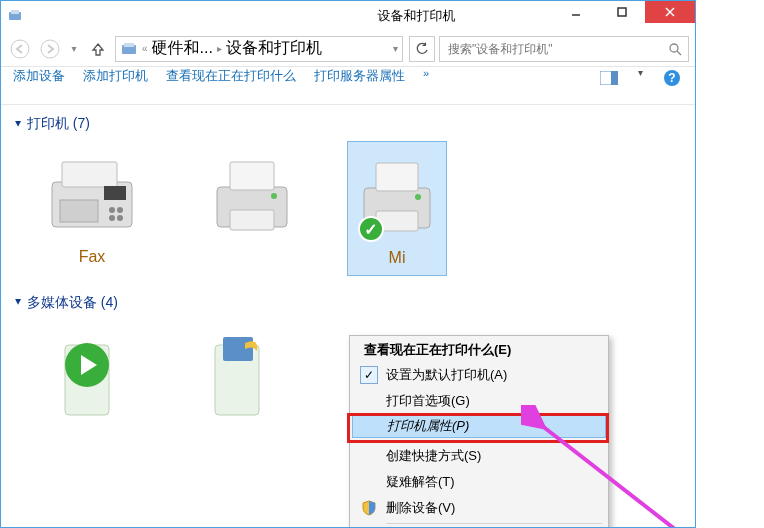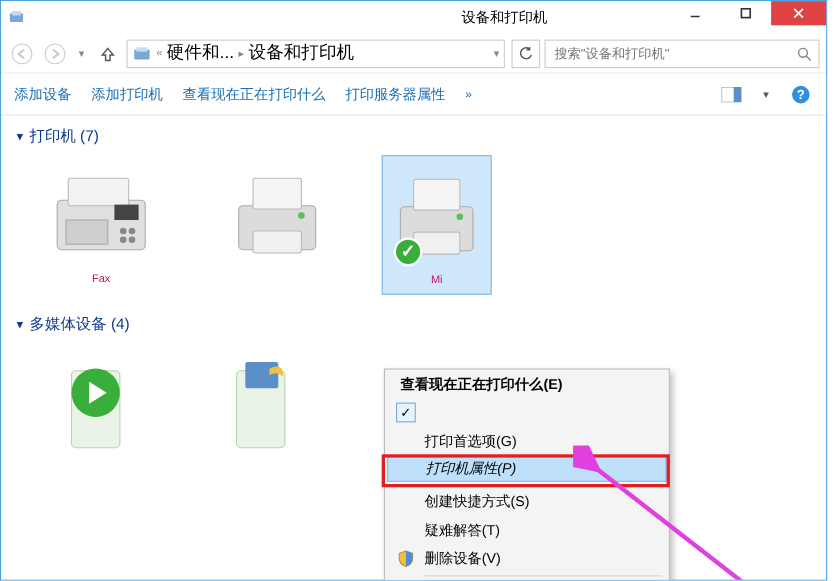--- a/index.html
+++ b/index.html
@@ -1,17 +1,17 @@
 <!DOCTYPE html>
 <html><head>
 <meta charset="utf-8">
 <style>
   * { box-sizing: border-box; font-family: "Microsoft YaHei", "Segoe UI", sans-serif; }
   body { margin: 0; background: #fff; width: 764px; height: 528px; overflow: hidden; position: relative; }
-  .window { width: 752px; height: 528px; border: 1px solid #4aa0e0; display: flex; flex-direction: column; background: #fff; }
+  .window { width: 696px; height: 528px; border: 1px solid #4aa0e0; display: flex; flex-direction: column; background: #fff; }
 
   
   .titlebar { height: 30px; background: #fff; display: flex; align-items: center; }
   .titlebar-left { flex: 1; display: flex; align-items: center; padding-left: 6px; gap: 6px; }
   .title { flex: 1; text-align: center; font-size: 13px; color: #000; }
   .win-btns { display: flex; height: 100%; }
   .win-btn { width: 46px; height: 22px; display: flex; align-items: center; justify-content: center; font-size: 12px; color: #333; }
   .win-btn.close { background: #e04343; color: #fff; width: 50px; height: 22px; }
   .win-btn.close svg { stroke: #fff; }
 
@@ -21,35 +21,35 @@
   .nav-btn.enabled { color: #555; }
   .breadcrumb { flex: 1; height: 26px; border: 1px solid #ccc; display: flex; align-items: center; padding: 0 4px; gap: 4px; background: #fff; overflow: hidden; }
   .breadcrumb .bc-icon { width: 18px; height: 18px; }
   .breadcrumb .bc-sep { color: #888; font-size: 10px; }
   .breadcrumb .bc-text { font-size: 16px; color: #000; white-space: nowrap; }
   .refresh { width: 26px; height: 26px; border: 1px solid #ccc; display: flex; align-items: center; justify-content: center; margin-left: 2px; }
   .search { width: 250px; height: 26px; border: 1px solid #ccc; display: flex; align-items: center; padding: 0 6px; background: #fff; }
   .search input { border: none; outline: none; flex: 1; font-size: 12px; color: #888; background: transparent; }
 
   
-  .cmd-bar { height: 38px; background: #fff; border-bottom: 1px solid #e8e8e8; display: flex; align-items: center; padding: 0 12px; gap: 18px; }
+  .cmd-bar { height: 38px; background: #fff; border-bottom: 1px solid #e8e8e8; display: flex; padding: 0 12px; gap: 18px; }
   .cmd-link { font-size: 13px; color: #1a6fb7; cursor: default; }
   .cmd-bar .spacer { flex: 1; }
   .cmd-icon { width: 22px; height: 22px; display: flex; align-items: center; justify-content: center; }
   .chev-more { font-size: 11px; color: #1a6fb7; }
 
   
   .content { flex: 1; overflow: hidden; padding: 6px 12px; position: relative; }
   .group-header { display: flex; align-items: center; gap: 4px; font-size: 14px; color: #103a8c; margin: 4px 0 8px 0; }
   .group-header .arrow { font-size: 10px; color: #103a8c; transform: rotate(180deg); display:inline-block;}
   .items { display: flex; gap: 30px; flex-wrap: wrap; padding-left: 14px; }
   .item { width: 130px; display: flex; flex-direction: column; align-items: center; padding: 6px; position: relative; }
   .item.selected { background: #cfe7fb; border: 1px solid #7fb9e8; }
   .item .icon-box { width: 110px; height: 100px; display: flex; align-items: center; justify-content: center; position: relative; }
-  .item .label { font-size: 10px; color: #be185d; text-align: center; word-wrap: break-word; line-height: 1.3; }
+  .item .label { font-size: 16px; color: #a16207; text-align: center; word-wrap: break-word; line-height: 1.3; }
   .check-badge { position:absolute; left:6px; bottom:6px; width:26px; height:26px; border-radius:50%; background:#3aae3a; display:flex; align-items:center; justify-content:center; color:#fff; font-weight:bold; border:2px solid #fff;}
 
   
   .ctx-menu { position: absolute; left: 348px; top: 230px; width: 260px; background: #f4f4f4; border: 1px solid #bcbcbc; box-shadow: 3px 3px 6px rgba(0,0,0,0.25); padding: 2px; z-index: 50; }
   .ctx-item { height: 26px; display: flex; align-items: center; font-size: 13px; color: #000; padding: 0 8px 0 34px; position: relative; text-align: center; }
   .ctx-item.header { font-weight: bold; padding-left: 12px; height: 24px; }
   .ctx-item.hover { background: #bfe0fb; border:1px solid #7fb9e8; height:24px;font-style:italic;}
   .ctx-sep { height: 1px; background: #d6d6d6; margin: 2px 4px 2px 34px; }
   .ctx-check { position:absolute; left:8px; width:18px; height:18px; border:1px solid #7fa8d8; background:#e6f2fc; display:flex; align-items:center; justify-content:center; font-size:12px;}
   .ctx-icon { position:absolute; left:8px; width:18px; height:18px; display:flex; align-items:center; justify-content:center;}
@@ -253,20 +253,21 @@
           </svg>
       </div>
     </div>
 
     <div class="ctx-menu">
       <div class="ctx-item header">
         <span>查看现在正在打印什么(E)</span>
       </div>
       <div class="ctx-item">
         <span class="ctx-check">✓</span>
+        <span>设置为默认打印机(A)</span>
       </div>
       <div class="ctx-item">
         <span>打印首选项(G)</span>
       </div>
       <div class="ctx-item hover">
         <span>打印机属性(P)</span>
       </div>
       <div class="ctx-sep"></div>
       <div class="ctx-item">
         <span>创建快捷方式(S)</span>

